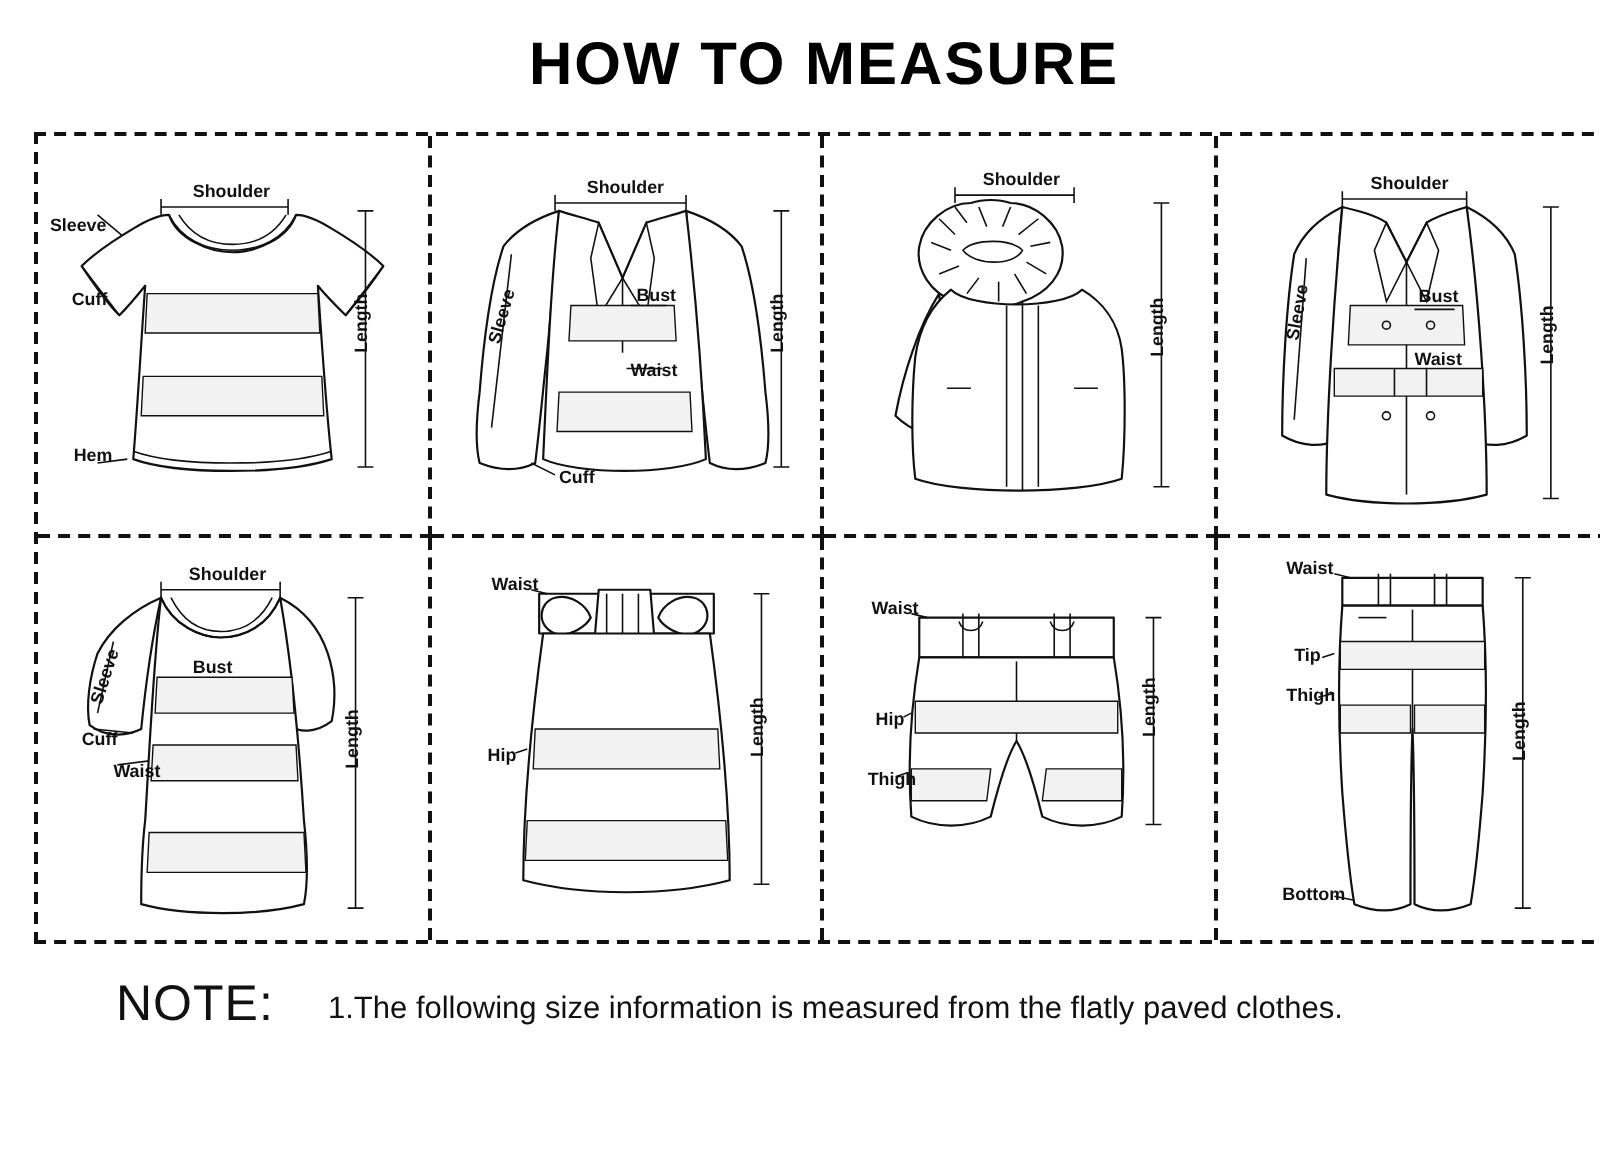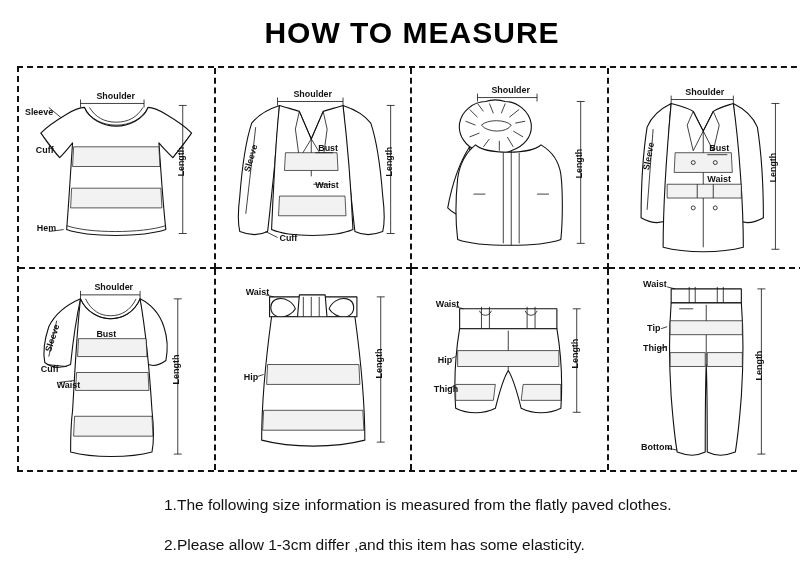--- a/index.html
+++ b/index.html
@@ -341,17 +341,17 @@
         <path class="measline" d="M58 180 L68 182"></path>
 
         <path class="measline" d="M152 20 L152 186 M148 20 L156 20 M148 186 L156 186"></path>
         <text x="153" y="112" transform="rotate(-90 153 112)">Length</text>
       </svg>
     </div>
 
   </div>
 
   <div class="note">
+    <div class="note-label">NOTE:</div>
     <div class="note-line l1">1.The following size information is measured from the flatly paved clothes.</div>
-    <div class="note-line l2">2.Please allow 1-3cm differ ,and this item has some elasticity.</div>
   </div>
 
 </div>
 
 </body></html>

